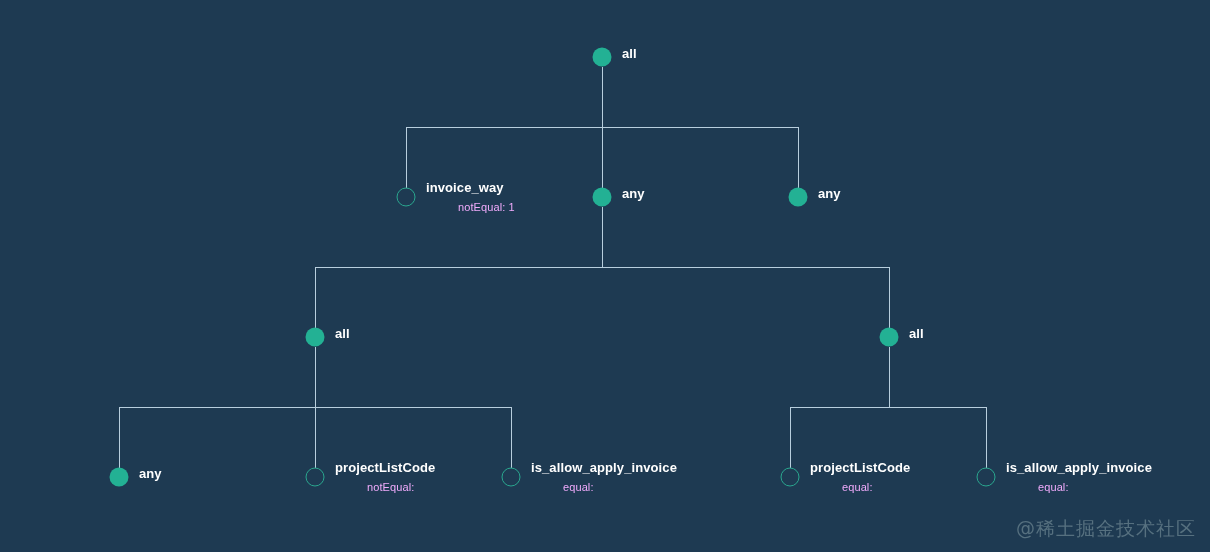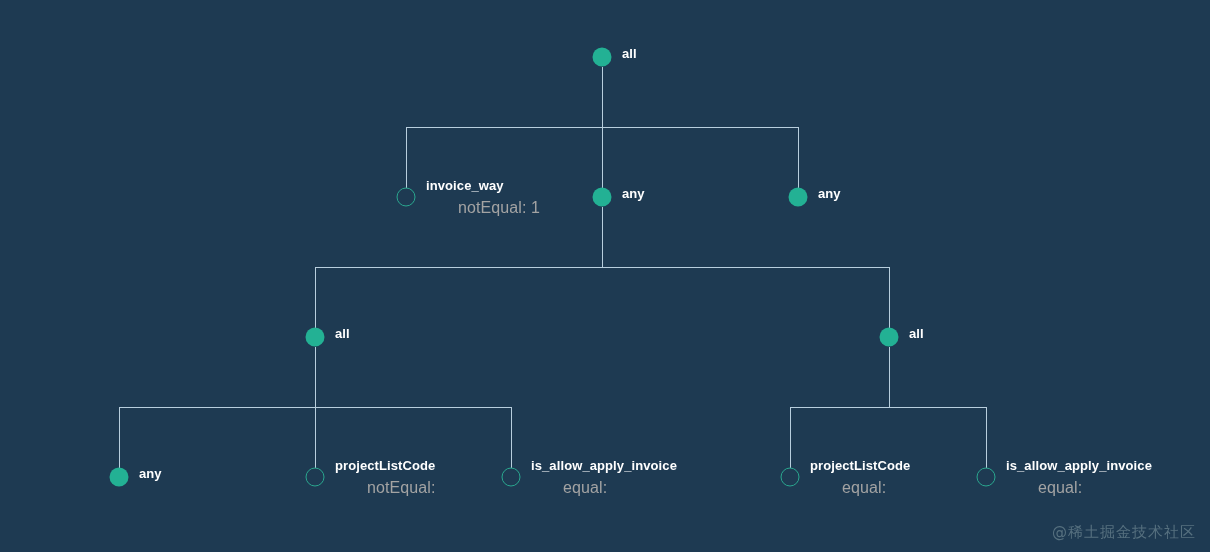--- a/index.html
+++ b/index.html
@@ -58,31 +58,31 @@
   .node-title {
     display: block;
     font-size: 13px;
     font-weight: bold;
     color: #ffffff;
     letter-spacing: 0.1px;
     margin-bottom: 8px;
   }
   .node-value {
     display: block;
-    font-size: 16px;
+    font-size: 11px;
     font-weight: normal;
-    color: #a3a3a3;
+    color: #f0abfc;
     letter-spacing: 0.1px;
     padding-left: 32px;
   }
   .watermark {
     position: absolute;
     right: 14px;
     bottom: 10px;
-    font-size: 15px;
+    font-size: 19px;
     color: #56707f;
     letter-spacing: 1px;
     font-family: "DejaVu Sans", sans-serif;
     text-align: center;
   }
 </style>
 </head>
 <body>
 
 <div id="canvas">

